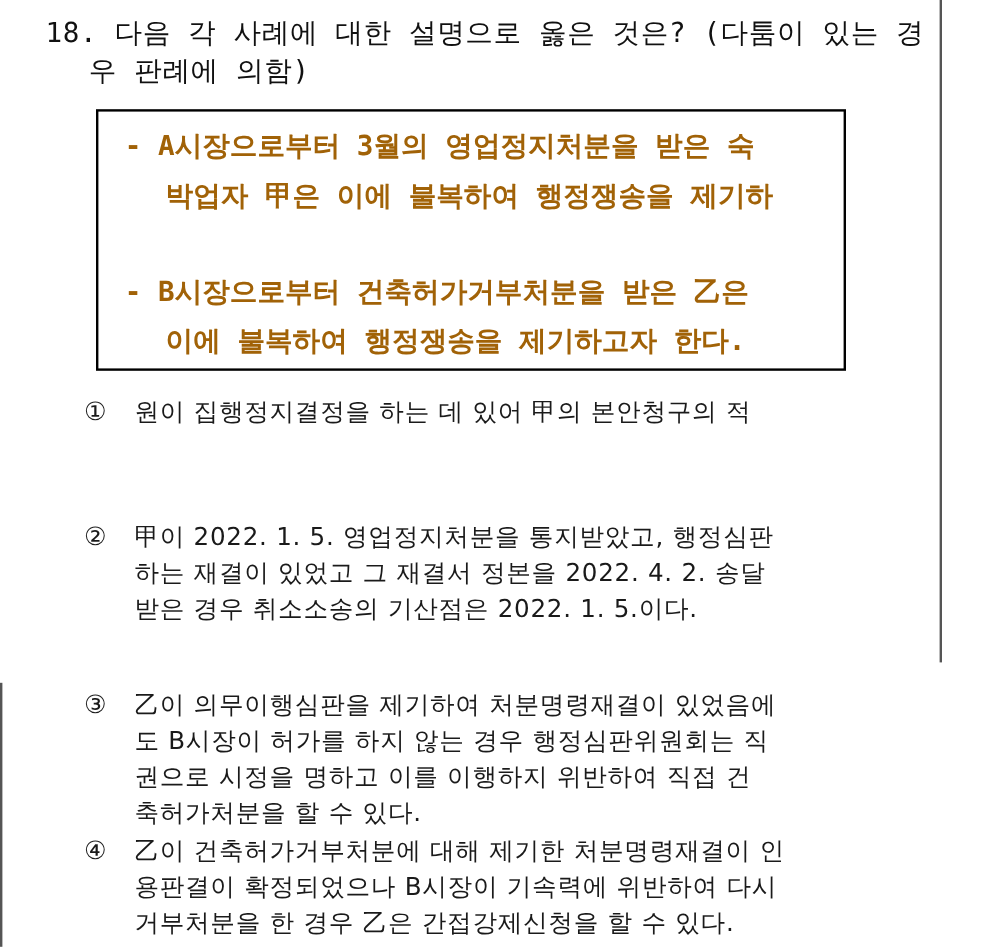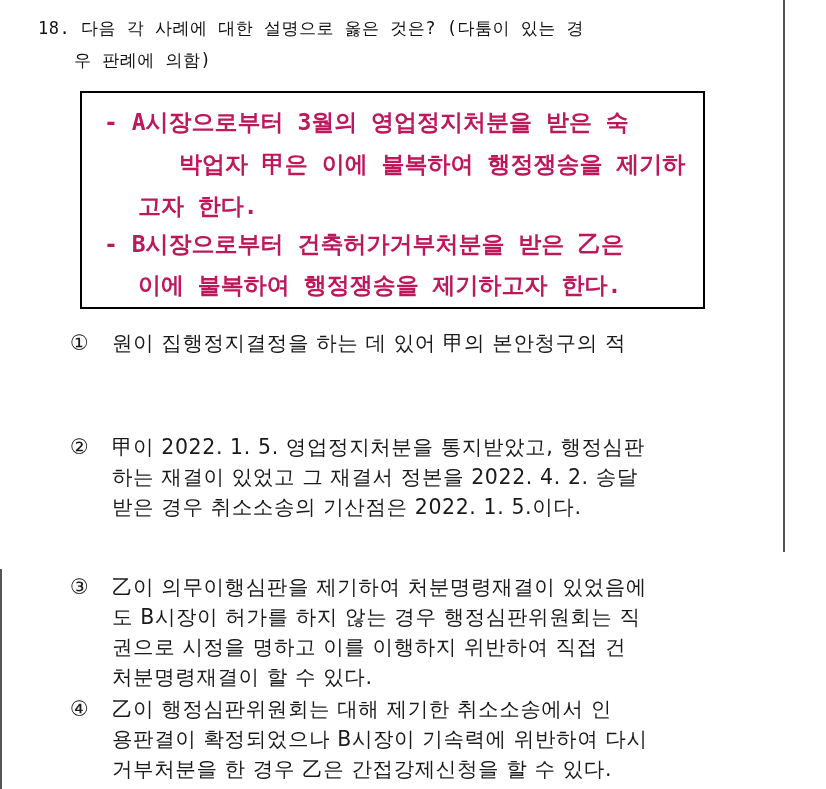--- a/index.html
+++ b/index.html
@@ -29,21 +29,21 @@
       top: 569px;
       width: 2px;
       height: 220px;
       background: #555555;
     }
     .question {
       position: absolute;
       left: 38px;
       top: 12px;
       width: 720px;
-      font-size: 17px;
+      font-size: 23px;
       line-height: 32px;
       letter-spacing: 0.5px;
       font-family: "DejaVu Sans Mono", monospace;
       color: #111;
     }
     .question .line {
       white-space: pre;
       display: block;
     }
     .question .line.indent {
@@ -54,21 +54,21 @@
       left: 80px;
       top: 91px;
       width: 621px;
       height: 214px;
       border: 2px solid #000;
       box-sizing: content-box;
       font-family: "DejaVu Sans Mono", monospace;
       font-size: 23px;
       line-height: 42px;
       font-weight: bold;
-      color: #be185d;
+      color: #a16207;
     }
     .case-box .case-line {
       display: block;
       white-space: pre;
       position: absolute;
       left: 22px;
     }
     .case-box .case-line.cont {
       left: 56px;
     }
@@ -106,43 +106,42 @@
 <div class="vline-right"></div>
 <div class="vline-left"></div>
 
 <div class="question">
   <span class="line">18. 다음 각 사례에 대한 설명으로 옳은 것은? (다툼이 있는 경</span>
   <span class="line indent">우 판례에 의함)</span>
 </div>
 
 <div class="case-box">
   <span class="case-line" style="top:8px;">- A시장으로부터 3월의 영업정지처분을 받은 숙</span>
-  <span class="case-line cont" style="top:50px;margin-left:41px;">박업자 甲은 이에 불복하여 행정쟁송을 제기하</span>
-  <span class="case-line cont" style="top:92px;">고자 한다.</span>
+  <span class="case-line cont" style="top:50px;">박업자 甲은 이에 불복하여 행정쟁송을 제기하</span>
   <span class="case-line" style="top:130px;">- B시장으로부터 건축허가거부처분을 받은 乙은</span>
   <span class="case-line cont" style="top:171px;">이에 불복하여 행정쟁송을 제기하고자 한다.</span>
 </div>
 
 <div class="options">
   <div class="option" style="top:0px;">
     <span class="num">①</span>
     <span class="line">원이 집행정지결정을 하는 데 있어 甲의 본안청구의 적</span>
   </div>
   <div class="option" style="top:104px;">
     <span class="num">②</span>
     <span class="line">甲이 2022. 1. 5. 영업정지처분을 통지받았고, 행정심판</span>
     <span class="line">하는 재결이 있었고 그 재결서 정본을 2022. 4. 2. 송달</span>
     <span class="line">받은 경우 취소소송의 기산점은 2022. 1. 5.이다.</span>
   </div>
   <div class="option" style="top:244px;">
     <span class="num">③</span>
     <span class="line">乙이 의무이행심판을 제기하여 처분명령재결이 있었음에</span>
     <span class="line">도 B시장이 허가를 하지 않는 경우 행정심판위원회는 직</span>
     <span class="line">권으로 시정을 명하고 이를 이행하지 위반하여 직접 건</span>
-    <span class="line">처분명령재결이 할 수 있다.</span>
+    <span class="line">축허가처분을 할 수 있다.</span>
   </div>
   <div class="option" style="top:366px;">
     <span class="num">④</span>
-    <span class="line">乙이 행정심판위원회는 대해 제기한 취소소송에서 인</span>
+    <span class="line">乙이 건축허가거부처분에 대해 제기한 처분명령재결이 인</span>
     <span class="line">용판결이 확정되었으나 B시장이 기속력에 위반하여 다시</span>
     <span class="line">거부처분을 한 경우 乙은 간접강제신청을 할 수 있다.</span>
   </div>
 </div>
 
 </body></html>

